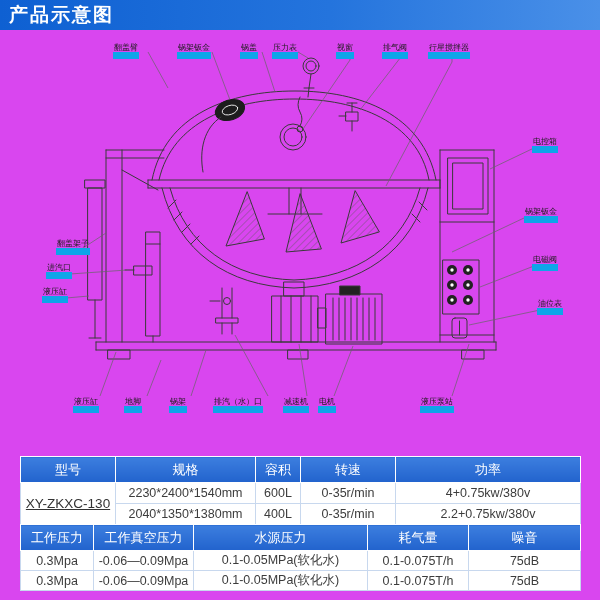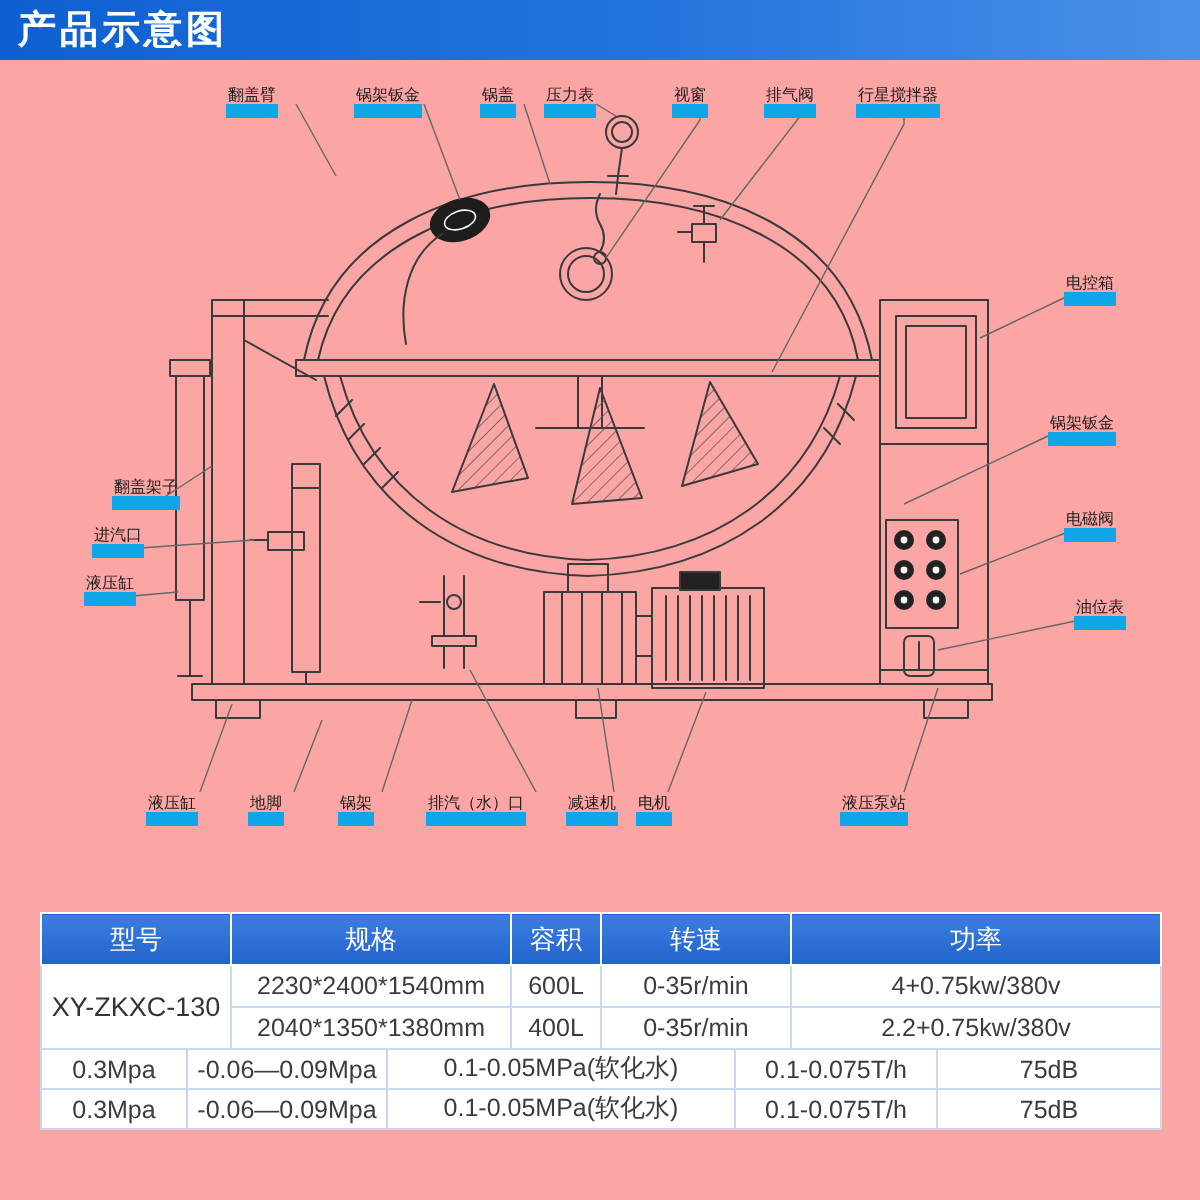--- a/index.html
+++ b/index.html
@@ -1,18 +1,18 @@
 <!DOCTYPE html>
 <html><head>
 <meta charset="utf-8">
 <style>
   * { margin:0; padding:0; box-sizing:border-box; }
   html,body { background:#ffffff; }
   body { font-family:"Liberation Sans","DejaVu Sans",sans-serif; }
-  #stage { position:relative; width:600px; height:600px; background:#fca5a5; overflow:hidden; }
+  #stage { position:relative; width:600px; height:600px; background:#d946ef; overflow:hidden; }
 
   
   .banner { position:absolute; left:0; top:0; width:600px; height:30px;
     background:linear-gradient(90deg,#0e60d2 0%,#2474dd 55%,#4a90e8 100%);
     display:flex; align-items:center; }
   .banner .title { color:#fff; font-size:19px; font-weight:bold; letter-spacing:2px; padding-left:9px; }
 
   
   #draw { position:absolute; left:0; top:0; width:600px; height:600px; pointer-events:none; }
 
@@ -20,21 +20,21 @@
     border-bottom:7px solid #0ea5e9; white-space:nowrap; padding:0 1px 0 1px; }
 
   
   .tbl-wrap { position:absolute; left:20px; top:456px; width:560px; }
   table { border-collapse:collapse; width:560px; table-layout:fixed; }
   th { background:linear-gradient(#3c7edf,#2263cd); color:#fff; font-size:13px; font-weight:normal;
        height:26px; border:1px solid #ffffff; }
   td { background:#fff; color:#3c3c3c; font-size:12.5px; text-align:center; height:21px;
        border:1px solid #c8d8ee; }
   .tblB td { height:20px;margin-top:36px; }
-  .model-cell { font-size:13.5px; color:#333; }
+  .model-cell { font-size:13.5px; color:#333;text-decoration:underline; }
   .tblB { margin-top:-1px; }
 </style>
 </head>
 <body>
 
 <div id="stage">
 
   <div class="banner">
     <span class="title">产品示意图</span>
   </div>
@@ -222,20 +222,27 @@
 
     <table class="tblB">
       <colgroup>
           <col style="width:73px">
           <col style="width:100px">
           <col style="width:174px">
           <col style="width:101px">
           <col style="width:112px">
         </colgroup>
       <tbody>
+          <tr>
+        <th>工作压力</th>
+        <th>工作真空压力</th>
+        <th>水源压力</th>
+        <th>耗气量</th>
+        <th>噪音</th>
+      </tr>
       <tr>
         <td>0.3Mpa</td>
         <td>-0.06—0.09Mpa</td>
         <td>0.1-0.05MPa(软化水)</td>
         <td>0.1-0.075T/h</td>
         <td>75dB</td>
       </tr>
       <tr>
         <td>0.3Mpa</td>
         <td>-0.06—0.09Mpa</td>

